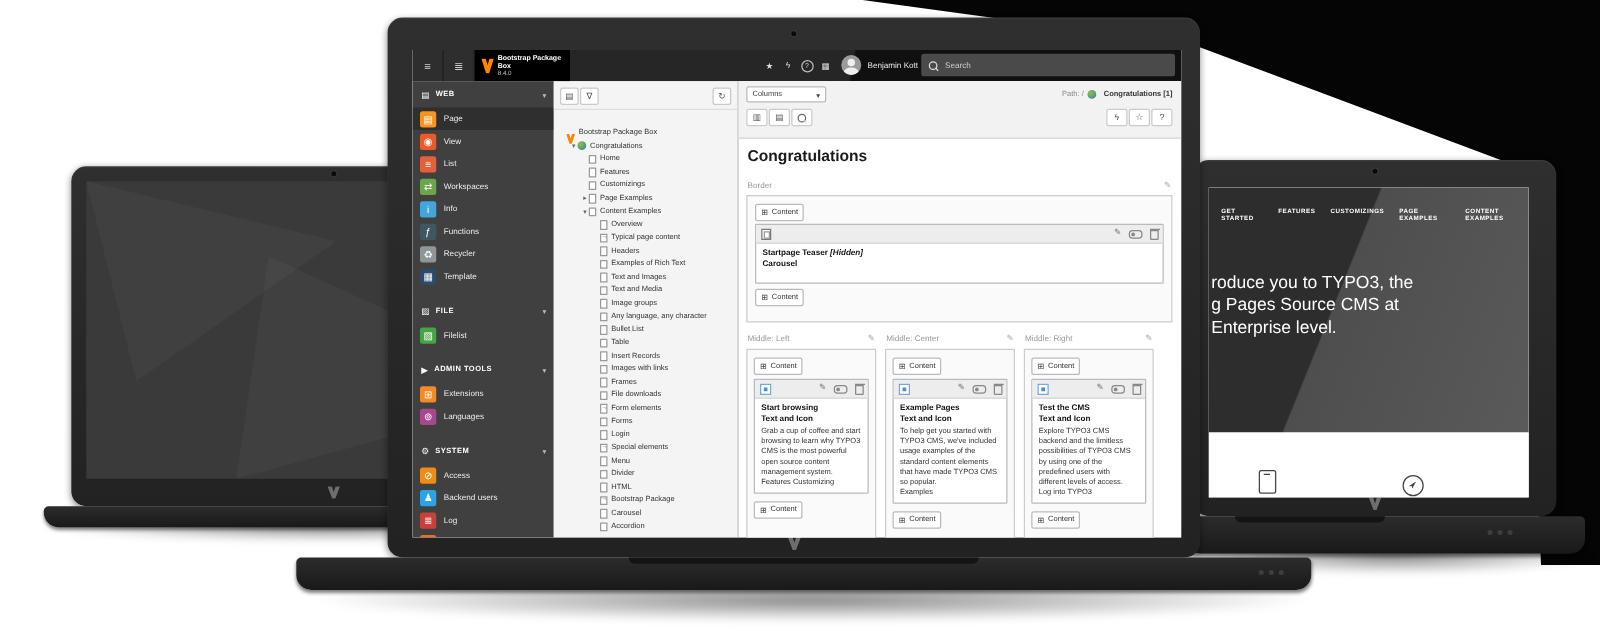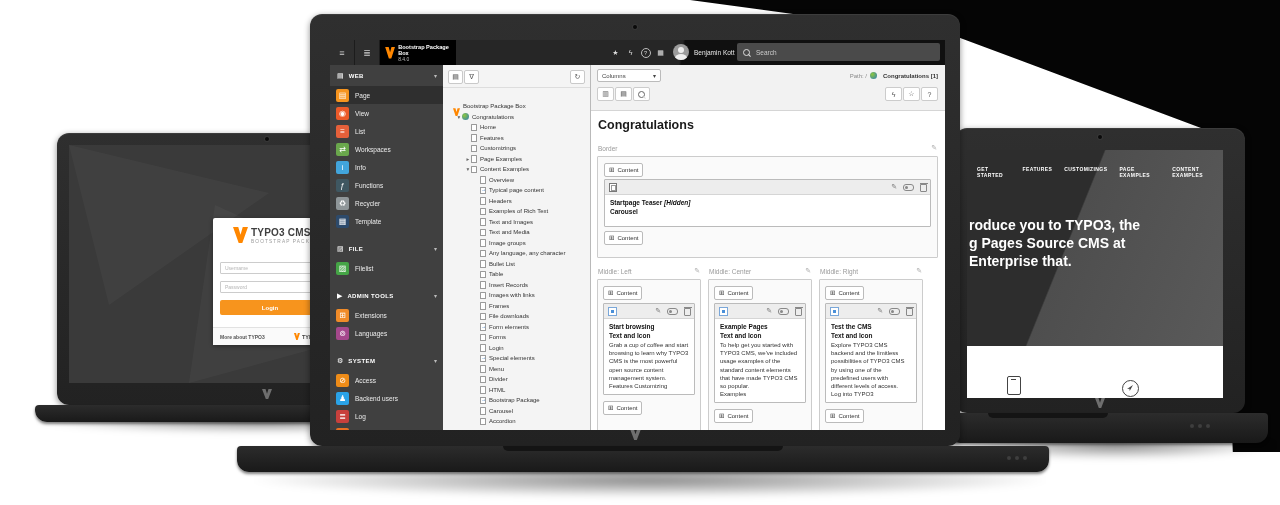--- a/index.html
+++ b/index.html
@@ -38,21 +38,21 @@
              color:#fff;font-size:6px;font-weight:bold;font-family:"Liberation Sans",sans-serif;}
   .login-foot{position:absolute;left:0;right:0;bottom:0;height:17px;background:#fafafa;border-top:1px solid #e2e2e2;
               display:flex;align-items:center;justify-content:space-between;padding:0 7px;}
   .login-foot .l{font-size:5px;font-weight:bold;color:#555;}
   .login-foot .r{display:flex;align-items:center;gap:2px;font-size:5.5px;font-weight:bold;color:#444;}
   
   .fe-hero{position:absolute;left:0;top:0;right:0;height:196px;
            background:linear-gradient(112deg,#2d2d2d 0 41%,#4e4e4e 41.5%,#5a5a5a 100%);}
   .fe-nav{position:absolute;left:10px;top:16px;display:flex;gap:12px;}
   .fe-nav span{font-size:5px;font-weight:bold;color:#fff;letter-spacing:.4px;}
-  .fe-heroline{position:absolute;left:2px;color:#fff;font-size:14px;line-height:18px;font-weight:700;}
+  .fe-heroline{position:absolute;left:2px;color:#fff;font-size:14px;line-height:18px;font-weight:400;}
   .fe-white{position:absolute;left:0;right:0;top:196px;bottom:0;background:#fff;}
   .fe-phone{position:absolute;width:12px;height:17px;border:1px solid #444;border-radius:2px;}
   .fe-phone i{position:absolute;left:3px;top:2px;width:5px;height:1px;background:#444;}
   .fe-send{position:absolute;width:15px;height:15px;border:1px solid #444;border-radius:50%;}
   .fe-send i{position:absolute;left:4px;top:4px;width:6px;height:6px;background:#444;
              clip-path:polygon(0 65%,100% 0,45% 100%,40% 62%);}
   
   .topbar{position:absolute;left:0;top:0;right:0;height:25px;
           background:linear-gradient(100deg,#262626 0 57%,#101010 57.4%);}
   .tb-btn{position:absolute;top:0;width:24px;height:25px;background:#2e2e2e;border-right:1px solid #1c1c1c;
@@ -143,59 +143,40 @@
   <div class="abs backdrop"></div>
 
   <div class="abs shadow" style="left:30px;top:408px;width:470px;height:26px;"></div>
   <div class="abs lid" style="left:57px;top:133px;width:420px;height:272px;">
     <div class="webcam" style="left:208px;top:4px;"></div>
     <span class="t3v lidlogo" style="left:205px;top:256px;"></span>
     <div class="screen dark-poly" style="left:12px;top:12px;width:396px;height:238px;">
       <div class="facet" style="left:0;top:0;width:200px;height:160px;clip-path:polygon(0 0,100% 30%,20% 100%);"></div>
       <div class="facet" style="left:120px;top:60px;width:260px;height:178px;clip-path:polygon(10% 0,100% 60%,0 100%);"></div>
 
-      <div class="login-card" style="left:144px;top:73px;width:114px;height:127px;">
-        <div class="brand-row">
-          <span class="t3v orange" style="width:15px;height:16px;"></span>
-          <span>
-            <div class="brand-title">TYPO3 CMS</div>
-            <div class="brand-sub">BOOTSTRAP PACKAGE</div>
-          </span>
-        </div>
-        <input class="login-input" style="top: 44px;" placeholder="Username">
-        <input class="login-input" style="top: 63px;" type="password" placeholder="Password">
-        <button class="login-btn">Login</button>
-        <div class="login-foot">
-          <span class="l">More about TYPO3</span>
-          <span class="r">
-            <span class="t3v orange" style="width:6px;height:7px;"></span>
-            <span>TYPO3</span>
-          </span>
-        </div>
-      </div>
     </div>
   </div>
   <div class="abs base" style="left:35px;top:405px;width:460px;height:17px;"></div>
 
   <div class="abs shadow" style="left:950px;top:430px;width:330px;height:30px;"></div>
   <div class="abs lid" style="left:955px;top:128px;width:290px;height:285px;">
     <div class="webcam" style="left:143px;top:7px;"></div>
     <span class="t3v lidlogo" style="left:140px;top:270px;"></span>
     <div class="screen" style="left:12px;top:22px;width:256px;height:248px;">
       <div class="fe-hero">
         <div class="fe-nav" id="fe-nav">
             <span>GET STARTED</span>
             <span>FEATURES</span>
             <span>CUSTOMIZINGS</span>
             <span>PAGE EXAMPLES</span>
             <span>CONTENT EXAMPLES</span>
           </div>
         <div class="fe-heroline" style="top:66px;">roduce you to TYPO3, the</div>
         <div class="fe-heroline" style="top:84px;">g Pages Source CMS at</div>
-        <div class="fe-heroline" style="top:102px;">Enterprise that.</div>
+        <div class="fe-heroline" style="top:102px;">Enterprise level.</div>
       </div>
       <div class="fe-white">
         <div class="fe-phone" style="left:40px;top:30px;">
             <i></i>
           </div>
         <div class="fe-send" style="left:155px;top:34px;">
             <i></i>
           </div>
       </div>
     </div>

